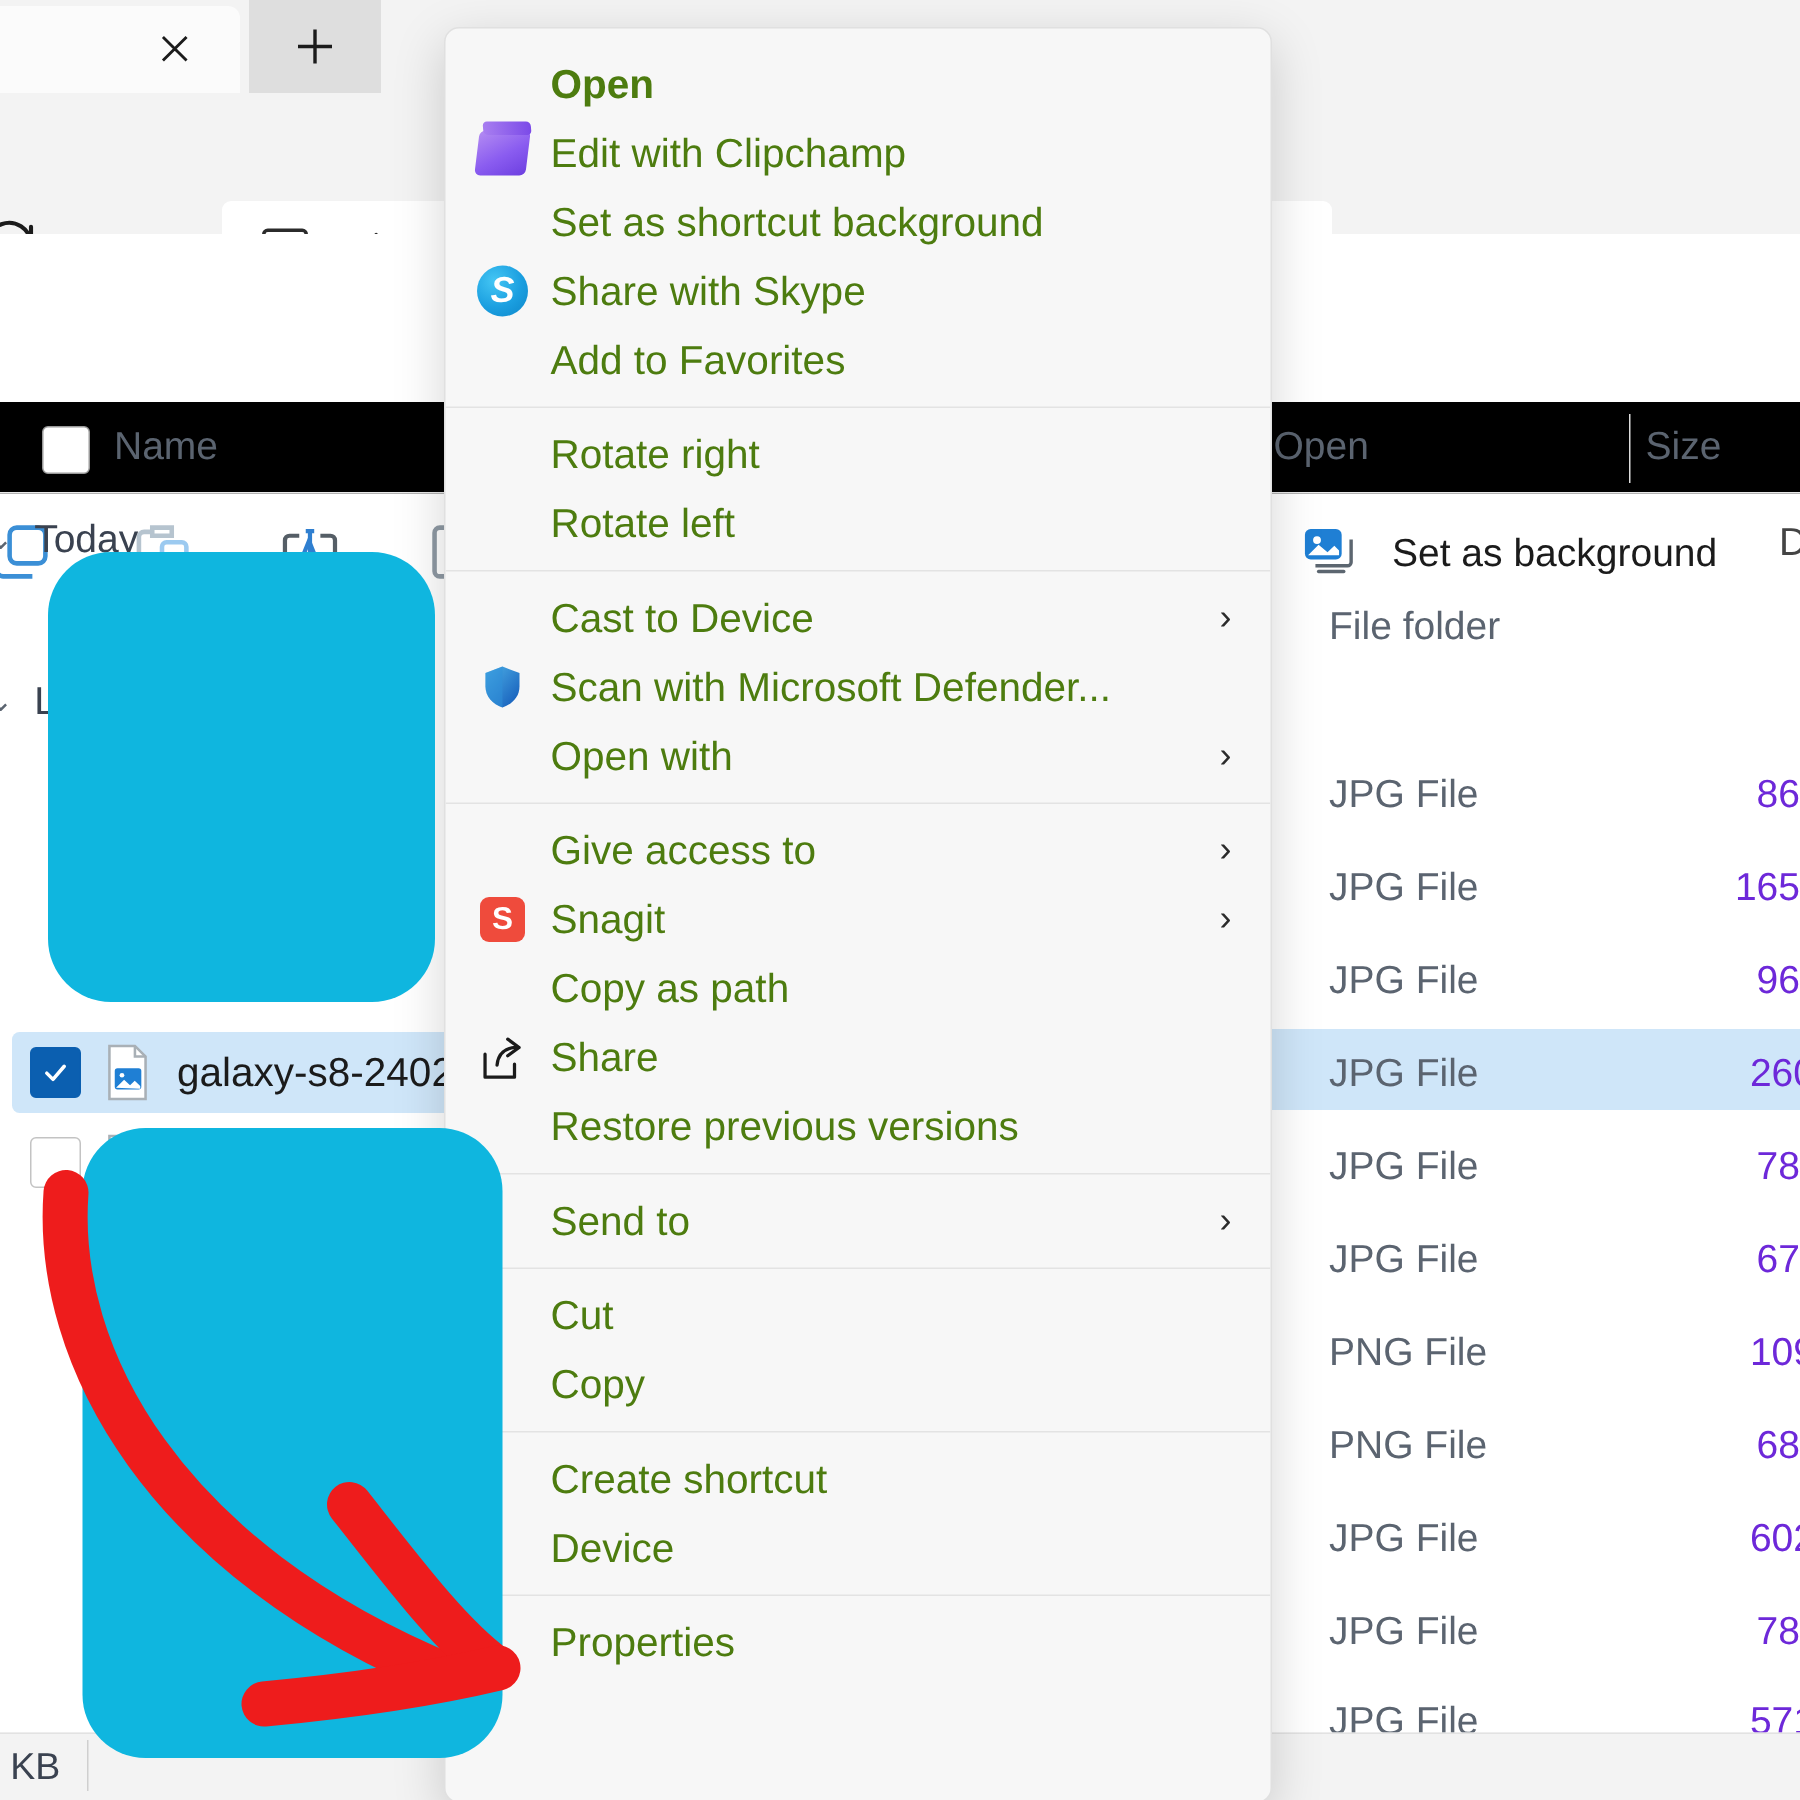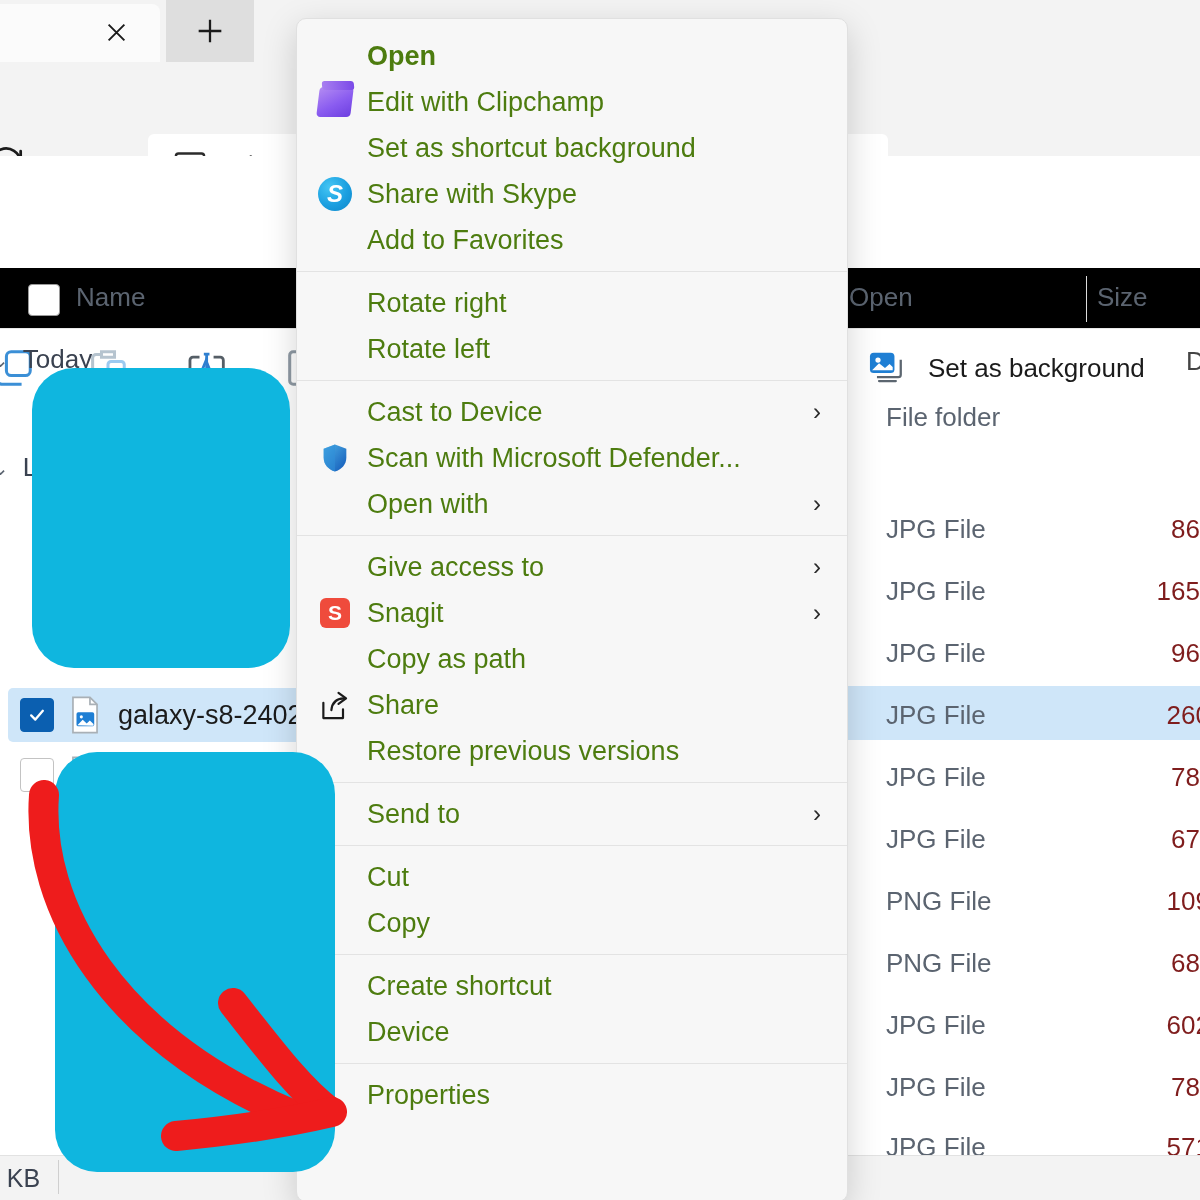--- a/index.html
+++ b/index.html
@@ -62,21 +62,21 @@
   .row{position:absolute;left:8px;width:830px;height:54px;display:flex;align-items:center;}
   .row.selected{background:#cfe6f9;border-radius:5px;}
   .row .cb{width:32px;height:32px;border:1.6px solid #9a9a9a;border-radius:4px;background:#fff;
     margin-left:12px;flex:none;}
   .row.selected .cb{background:#0b5fb0;border-color:#0b5fb0;display:flex;align-items:center;justify-content:center;}
   .row .fico{width:34px;height:40px;margin-left:14px;flex:none;}
   .row .fname{margin-left:16px;font-size:27px;color:#1b1b1b;white-space:nowrap;overflow:hidden;}
 
   
   .cell-type{position:absolute;left:849px;font-size:26px;color:#5b6470;margin-left:37px;}
-  .cell-size{position:absolute;font-size:26px;color:#7f1d1d;text-align:right;}
+  .cell-size{position:absolute;font-size:26px;color:#6d28d9;text-align:right;}
   .rowband{position:absolute;left:845px;width:355px;height:54px;background:#cfe6f9;}
 
   
   .statusbar{position:absolute;left:0;bottom:0;width:1200px;height:44px;background:#f3f3f3;
     border-top:1px solid #e2e2e2;}
   .statusbar .st{position:absolute;left:-14px;top:8px;font-size:25px;color:#3a4250;}
   .status-sep{position:absolute;left:58px;top:4px;width:1px;height:34px;background:#cfcfcf;}
 
   
   #ctxmenu{position:absolute;left:296px;top:18px;width:550px;height:1182px;

